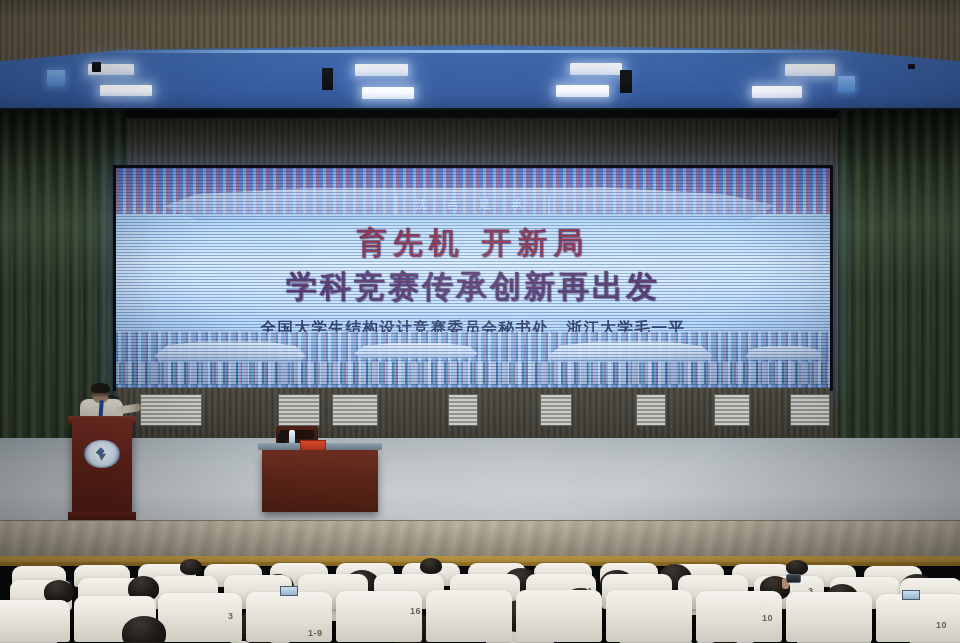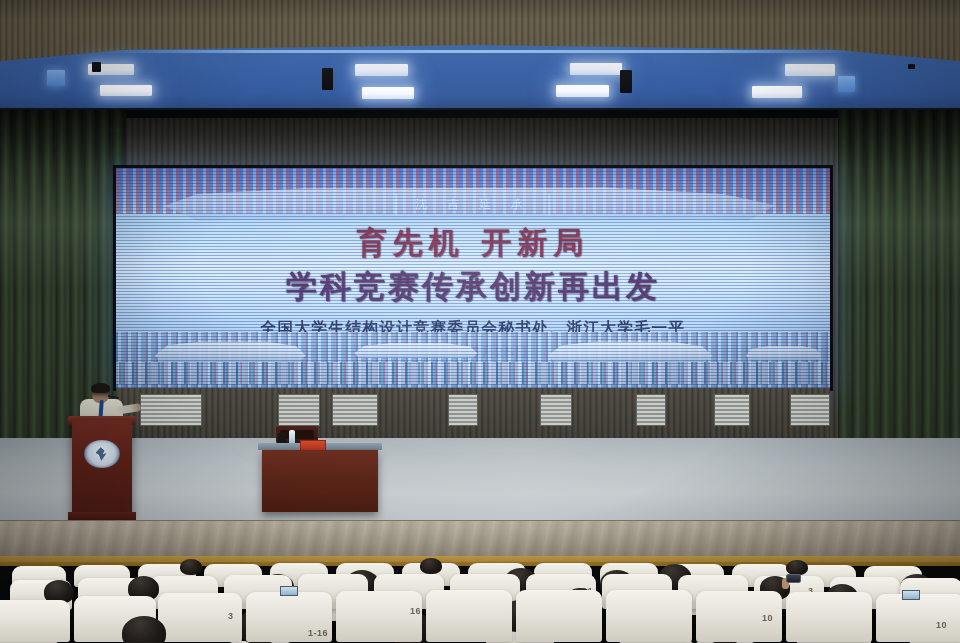--- a/index.html
+++ b/index.html
@@ -541,21 +541,21 @@
       <div class="seat" style="left: 678px; top: 19px; width: 70px; height: 34px; z-index: 14;"></div>
       <div class="seat" style="left: 754px; top: 20px; width: 70px; height: 33px; z-index: 14;"></div>
       <div class="seat-num" style="left: 808px; top: 30px; z-index: 15;">3</div>
       <div class="seat" style="left: 830px; top: 21px; width: 70px; height: 32px; z-index: 14;"></div>
       <div class="seat" style="left: 900px; top: 22px; width: 62px; height: 31px; z-index: 14;"></div>
       <div class="seat" style="left: -8px; top: 44px; width: 78px; height: 42px; z-index: 18;"></div>
       <div class="seat" style="left: 74px; top: 40px; width: 82px; height: 46px; z-index: 18;"></div>
       <div class="seat" style="left: 158px; top: 37px; width: 84px; height: 49px; z-index: 18;"></div>
       <div class="seat-num" style="left: 228px; top: 55px; z-index: 19;">3</div>
       <div class="seat" style="left: 246px; top: 36px; width: 86px; height: 50px; z-index: 18;"></div>
-      <div class="seat-num" style="left: 308px; top: 72px; z-index: 19;">1-16</div>
+      <div class="seat-num" style="left: 308px; top: 72px; z-index: 19;">1-9</div>
       <div class="seat" style="left: 336px; top: 35px; width: 86px; height: 51px; z-index: 18;"></div>
       <div class="seat-num" style="left: 410px; top: 50px; z-index: 19;">16</div>
       <div class="seat" style="left: 426px; top: 34px; width: 86px; height: 52px; z-index: 18;"></div>
       <div class="seat" style="left: 516px; top: 34px; width: 86px; height: 52px; z-index: 18;"></div>
       <div class="seat" style="left: 606px; top: 34px; width: 86px; height: 52px; z-index: 18;"></div>
       <div class="seat" style="left: 696px; top: 35px; width: 86px; height: 51px; z-index: 18;"></div>
       <div class="seat-num" style="left: 762px; top: 57px; z-index: 19;">10</div>
       <div class="seat" style="left: 786px; top: 36px; width: 86px; height: 50px; z-index: 18;"></div>
       <div class="seat" style="left: 876px; top: 38px; width: 88px; height: 48px; z-index: 18;"></div>
       <div class="seat-num" style="left: 936px; top: 64px; z-index: 19;">10</div>

